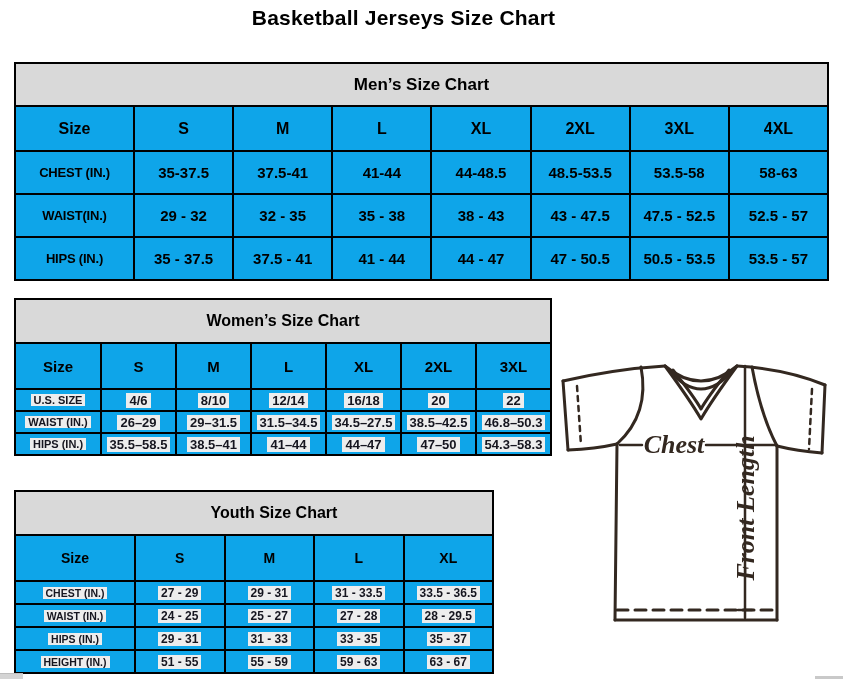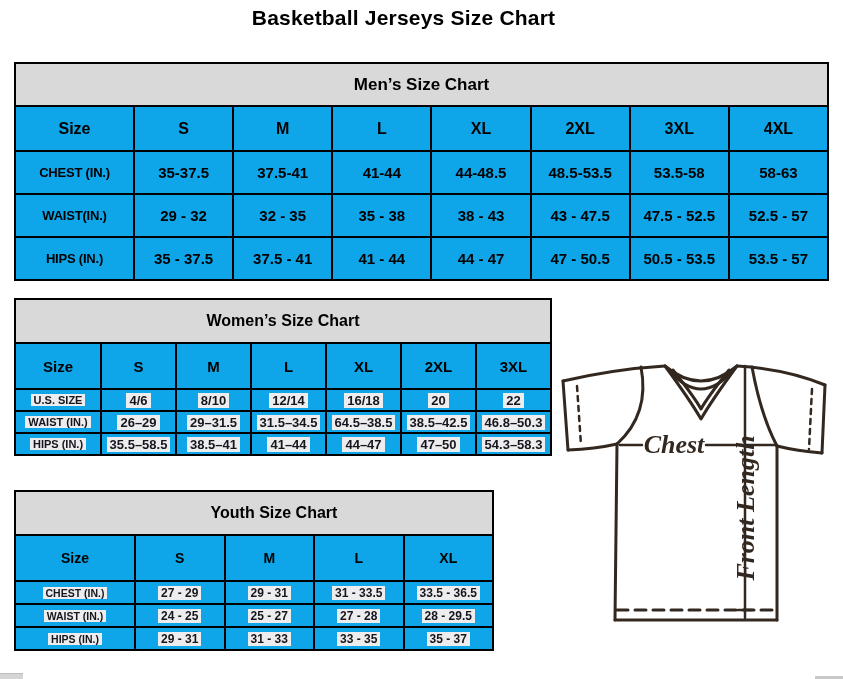--- a/index.html
+++ b/index.html
@@ -152,21 +152,21 @@
         <td><span class="hl">12/14</span></td>
         <td><span class="hl">16/18</span></td>
         <td><span class="hl">20</span></td>
         <td><span class="hl">22</span></td>
       </tr>
       <tr>
         <th class="row-label"><span class="hl">WAIST (IN.)</span></th>
         <td><span class="hl">26–29</span></td>
         <td><span class="hl">29–31.5</span></td>
         <td><span class="hl">31.5–34.5</span></td>
-        <td><span class="hl">64.5–38.5</span></td>
+        <td><span class="hl">34.5–27.5</span></td>
         <td><span class="hl">38.5–42.5</span></td>
         <td><span class="hl">46.8–50.3</span></td>
       </tr>
       <tr>
         <th class="row-label"><span class="hl">HIPS (IN.)</span></th>
         <td><span class="hl">35.5–58.5</span></td>
         <td><span class="hl">38.5–41</span></td>
         <td><span class="hl">41–44</span></td>
         <td><span class="hl">44–47</span></td>
         <td><span class="hl">47–50</span></td>
@@ -209,20 +209,27 @@
         <td><span class="hl">27 - 28</span></td>
         <td><span class="hl">28 - 29.5</span></td>
       </tr>
       <tr>
         <th class="row-label"><span class="hl">HIPS (IN.)</span></th>
         <td><span class="hl">29 - 31</span></td>
         <td><span class="hl">31 - 33</span></td>
         <td><span class="hl">33 - 35</span></td>
         <td><span class="hl">35 - 37</span></td>
       </tr>
+      <tr>
+        <th class="row-label"><span class="hl">HEIGHT (IN.)</span></th>
+        <td><span class="hl">51 - 55</span></td>
+        <td><span class="hl">55 - 59</span></td>
+        <td><span class="hl">59 - 63</span></td>
+        <td><span class="hl">63 - 67</span></td>
+      </tr>
     </tbody>
   </table>
 
 <div class="jersey-wrap">
   <svg width="285" height="272" viewBox="0 0 285 272">
     <g fill="none" stroke="#332820" stroke-width="3" stroke-linecap="round" stroke-linejoin="round">
 
       <path d="M8,25 Q60,13 110,10"></path>
       <path d="M182,10 Q232,13 270,29"></path>
 

